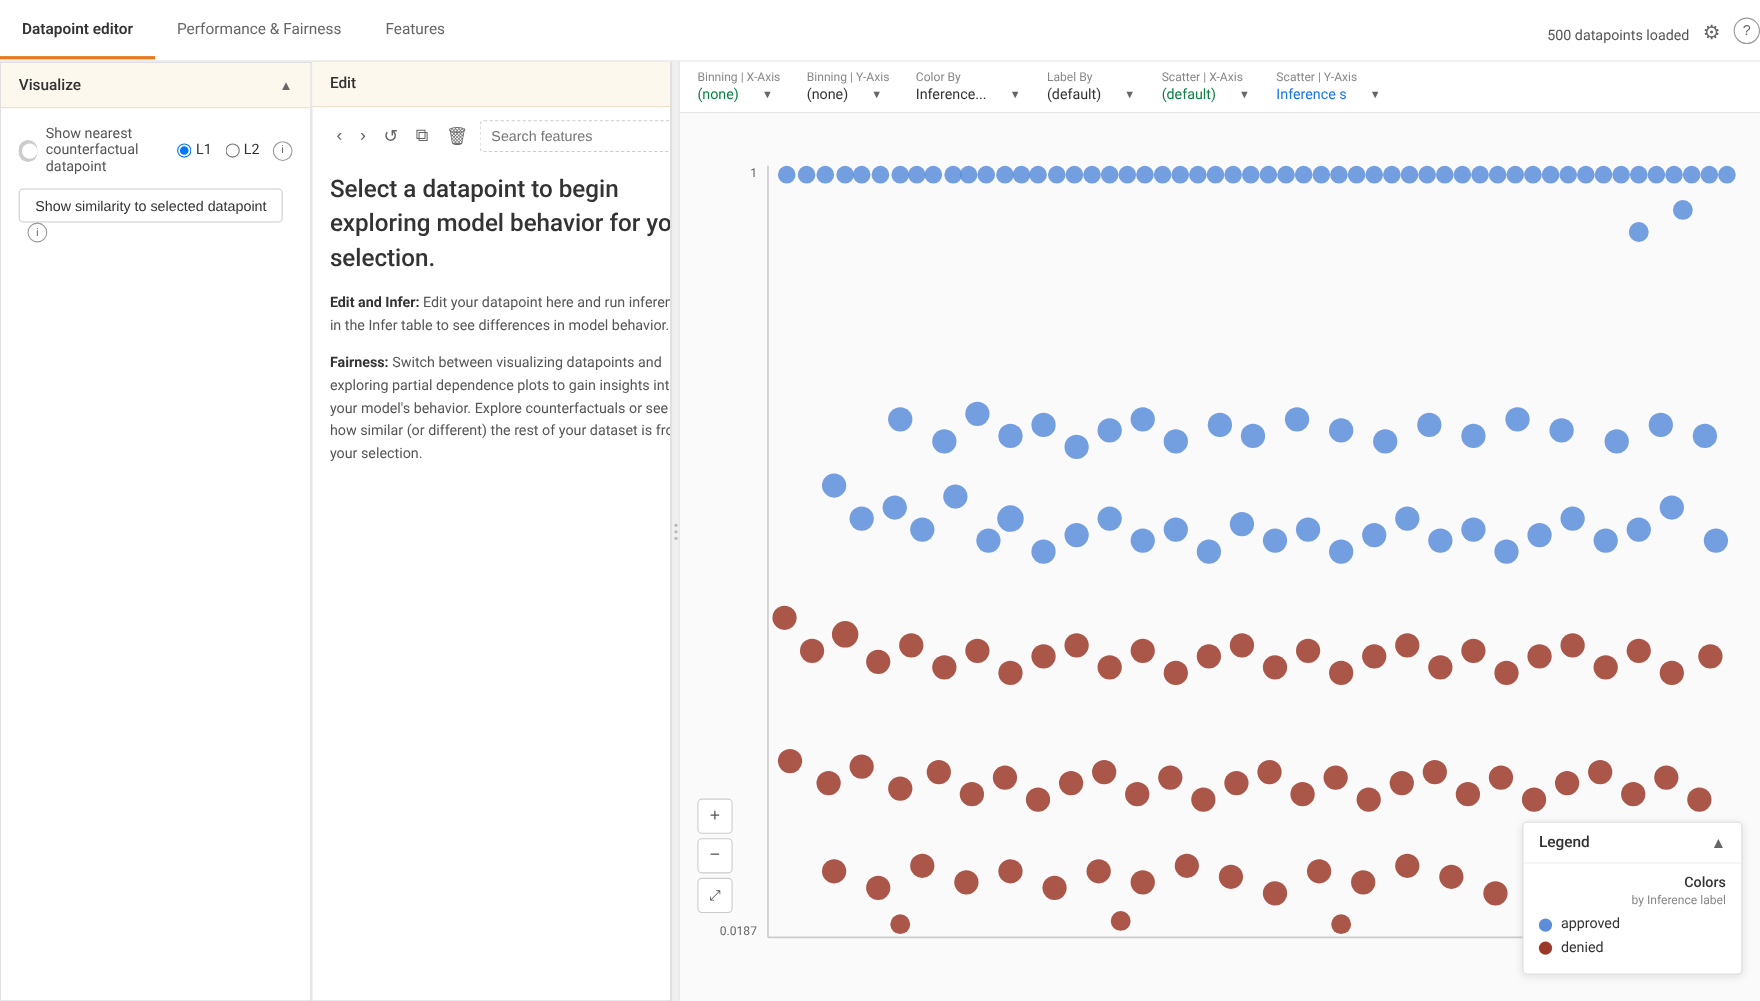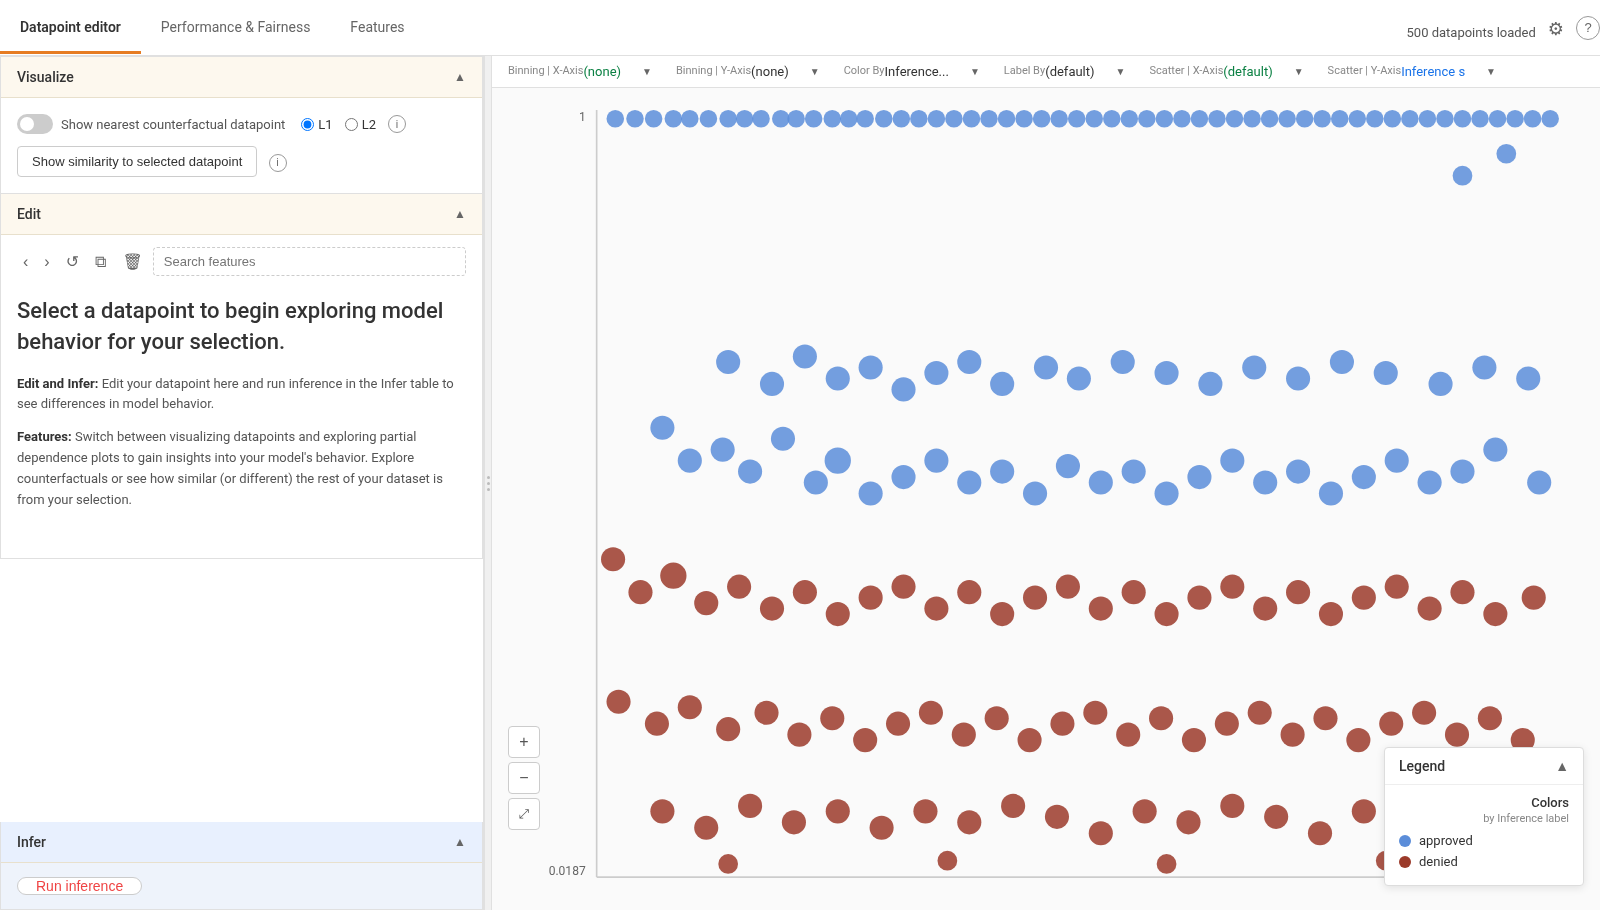--- a/index.html
+++ b/index.html
@@ -10,21 +10,21 @@
     .tab { padding: 16px 20px; cursor: pointer; font-size: 14px; color: #666; border-bottom: 3px solid transparent; margin-bottom: -1px; }
     .tab.active { color: #333; font-weight: 600; border-bottom: 3px solid #e67c22; }
     .top-nav-right { margin-left: auto; display: flex; align-items: flex-end; gap: 12px; font-size: 13px; color: #555; }
     .gear-btn { background: none; border: none; cursor: pointer; color: #666; font-size: 18px; }
     .help-btn { background: none; border: 1px solid #999; border-radius: 50%; width: 24px; height: 24px; display: flex; align-items: center; justify-content: center; cursor: pointer; font-size: 13px; color: #666; }
 
     
     .main { display: flex; flex: 1; overflow: hidden; }
 
     
-    .left-panel { width: 484px; flex-shrink: 0; display: flex; flex-direction: column; background: #fff; border-right: 1px solid #e0e0e0; overflow-y: auto; }
+    .left-panel { width: 610px; flex-shrink: 0; display: flex; flex-direction: row; background: #fff; border-right: 1px solid #e0e0e0; overflow-y: auto; }
 
     
     .section-header { display: flex; justify-content: space-between; align-items: center; padding: 12px 16px; background: #fdf8ee; border-bottom: 1px solid #e8e0cc; cursor: pointer; }
     .section-header-title { font-size: 14px; font-weight: 500; color: #333; }
     .chevron { font-size: 12px; color: #666; }
 
     
     .visualize-section { border: 1px solid #e0e0e0; margin: 0; }
     .visualize-content { padding: 16px; }
     .radio-group { display: flex; gap: 24px; align-items: center; margin-bottom: 14px; }
@@ -62,21 +62,21 @@
     
     .panel-divider { width: 8px; background: #f0f0f0; border-left: 1px solid #e0e0e0; border-right: 1px solid #e0e0e0; cursor: col-resize; display: flex; align-items: center; justify-content: center; flex-shrink: 0; }
     .divider-dots { display: flex; flex-direction: column; gap: 3px; }
     .divider-dot { width: 3px; height: 3px; background: #bbb; border-radius: 50%; }
 
     
     .right-panel { flex: 1; display: flex; flex-direction: column; background: #fff; overflow: hidden; }
 
     
     .chart-toolbar { display: flex; align-items: center; gap: 0; padding: 8px 16px; border-bottom: 1px solid #e0e0e0; flex-wrap: wrap; background: #fff; flex-shrink: 0; }
-    .toolbar-group { display: flex; flex-direction: row; margin-right: 24px; }
+    .toolbar-group { display: flex; flex-direction: column; margin-right: 24px; }
     .toolbar-group-label { font-size: 11px; color: #888; margin-bottom: 2px; }
     .toolbar-select { display: flex; align-items: center; gap: 21px; cursor: pointer; }
     .toolbar-select-value { font-size: 13px; }
     .toolbar-select-value.green { color: #0b8043; }
     .toolbar-select-value.blue { color: #1a73e8; }
     .dropdown-arrow { font-size: 10px; color: #666; }
 
     
     .chart-area { flex: 1; position: relative; overflow: hidden; background: #fafafa; }
     .chart-svg { width: 100%; height: 100%; }
@@ -159,21 +159,21 @@
           <button class="toolbar-btn">🗑</button>
           <input class="search-input" type="text" placeholder="Search features" style="">
         </div>
         <div class="placeholder-text">
           <div class="placeholder-title">Select a datapoint to begin exploring model behavior for your selection.</div>
           <div class="placeholder-section">
             <strong>Edit and Infer:</strong>
             <span> Edit your datapoint here and run inference in the Infer table to see differences in model behavior.</span>
           </div>
           <div class="placeholder-section">
-            <strong>Features:</strong>
+            <strong>Fairness:</strong>
             <span> Switch between visualizing datapoints and exploring partial dependence plots to gain insights into your model's behavior. Explore counterfactuals or see how similar (or different) the rest of your dataset is from your selection.</span>
           </div>
         </div>
       </div>
     </div>
 
     <div class="infer-section">
       <div class="section-header" style="background:#e8f0fe;">
         <span class="section-header-title">Infer</span>
         <span class="chevron">▲</span>

